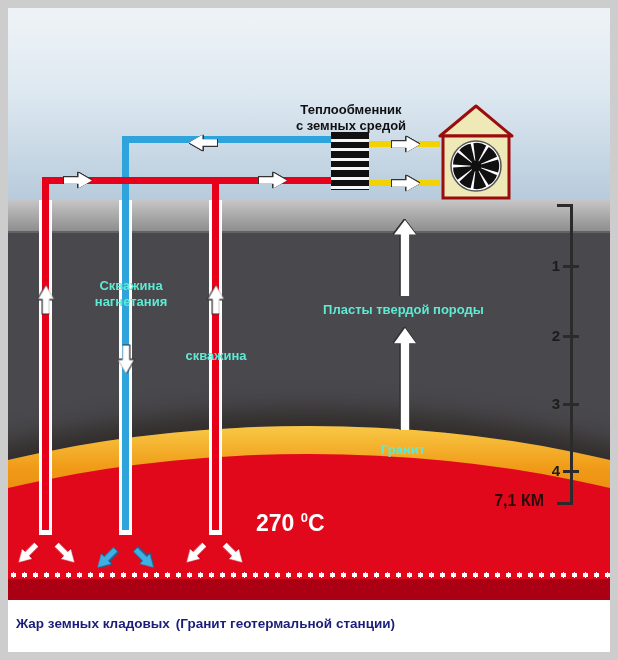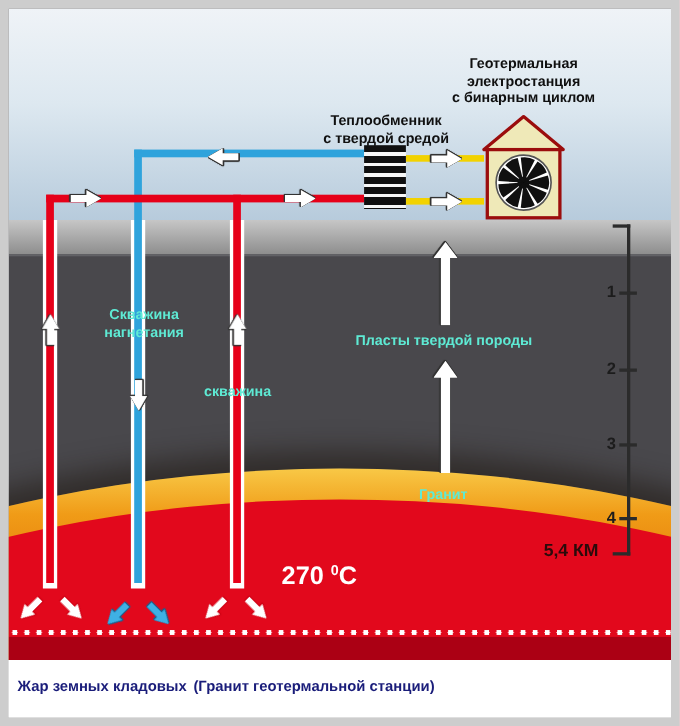--- a/index.html
+++ b/index.html
@@ -160,30 +160,25 @@
       <div class="scale" style="left:549px;top:196px;width:16px;height:3px;"></div>
       <div class="scale" style="left:549px;top:494px;width:16px;height:3px;"></div>
       <div class="scale" style="left:555px;top:257px;width:16px;height:2.5px;"></div>
       <div class="scale" style="left:555px;top:327px;width:16px;height:2.5px;"></div>
       <div class="scale" style="left:555px;top:395px;width:16px;height:2.5px;"></div>
       <div class="scale" style="left:555px;top:462px;width:16px;height:2.5px;"></div>
       <div class="scale-num" style="left:530px;top:249px;">1</div>
       <div class="scale-num" style="left:530px;top:319px;">2</div>
       <div class="scale-num" style="left:530px;top:387px;">3</div>
       <div class="scale-num" style="left:530px;top:454px;">4</div>
-      <div class="scale-total" style="left:460px;top:484px;">5,4 КМ</div>
+      <div class="scale-total" style="left:460px;top:484px;">7,1 КМ</div>
 
-      <div class="lbl dark" style="left:380px;top:42px;width:176px;">
-        <div>Геотермальная</div>
-        <div>электростанция</div>
-        <div>с бинарным циклом</div>
-      </div>
       <div class="lbl dark" style="left:258px;top:94px;width:170px;">
         <div>Теплообменник</div>
-        <div>с твердой средой</div>
+        <div>с земных средой</div>
       </div>
       <div class="lbl white" style="left:60px;top:270px;width:126px;">
         <div>Скважина</div>
         <div>нагнетания</div>
       </div>
       <div class="lbl white" style="left:145px;top:340px;width:126px;">
         <div>скважина</div>
       </div>
       <div class="lbl white" style="left:298px;top:294px;width:195px;">Пласты твердой породы</div>
       <div class="lbl white" style="left:345px;top:434px;width:100px;">Гранит</div>

